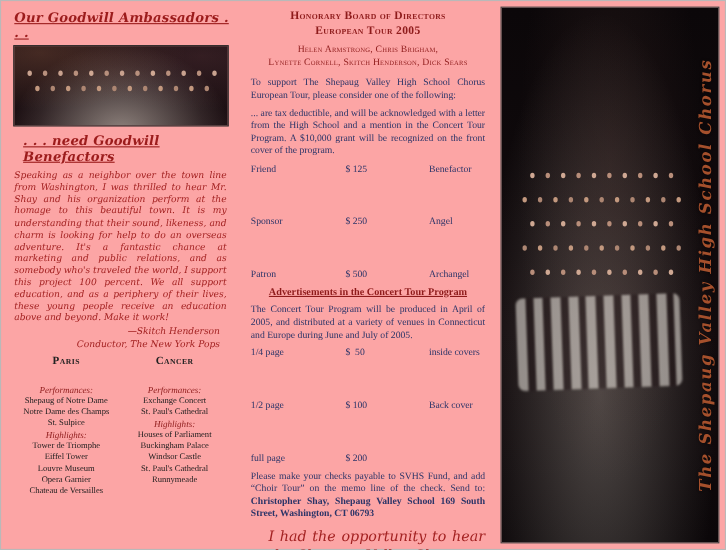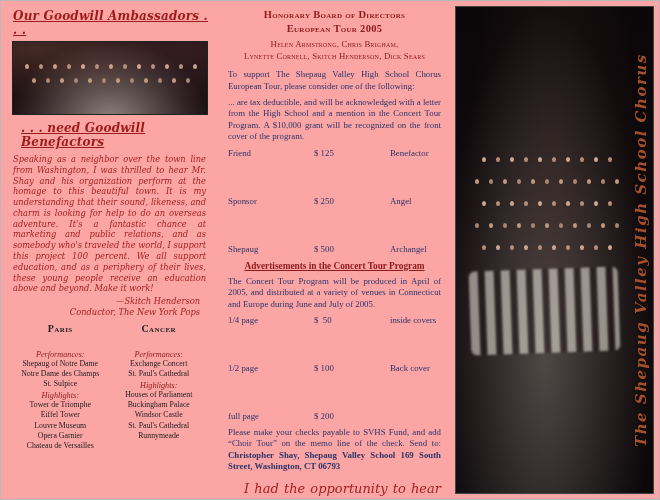--- a/index.html
+++ b/index.html
@@ -192,21 +192,21 @@
 
     <div class="price-table">
       <span class="pt-cell">Friend</span>
       <span class="pt-cell">$ 125</span>
       <span class="pt-cell">Benefactor</span>
       <span class="pt-cell">$1,000</span>
       <span class="pt-cell">Sponsor</span>
       <span class="pt-cell">$ 250</span>
       <span class="pt-cell">Angel</span>
       <span class="pt-cell">$2,000</span>
-      <span class="pt-cell">Shepaug</span>
+      <span class="pt-cell">Patron</span>
       <span class="pt-cell">$ 500</span>
       <span class="pt-cell">Archangel</span>
       <span class="pt-cell">$5,000</span>
     </div>
 
     <div class="mid-heading">Advertisements in the Concert Tour Program</div>
     <p class="mid-body">The Concert Tour Program will be produced in April of 2005, and distributed at a variety of venues in Connecticut and Europe during June and July of 2005.</p>
 
     <div class="price-table">
       <span class="pt-cell">1/4 page</span>

